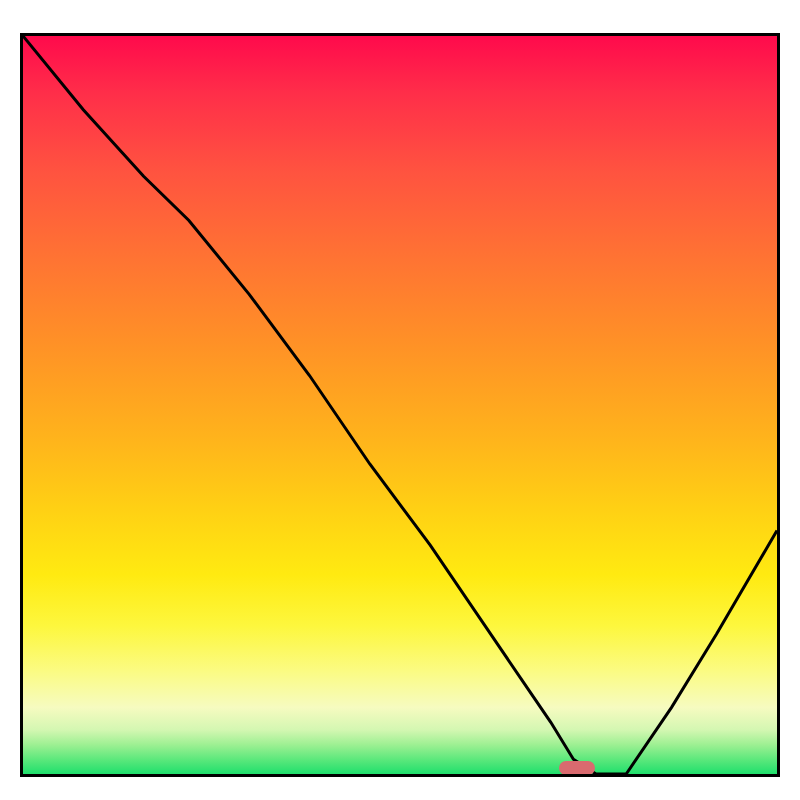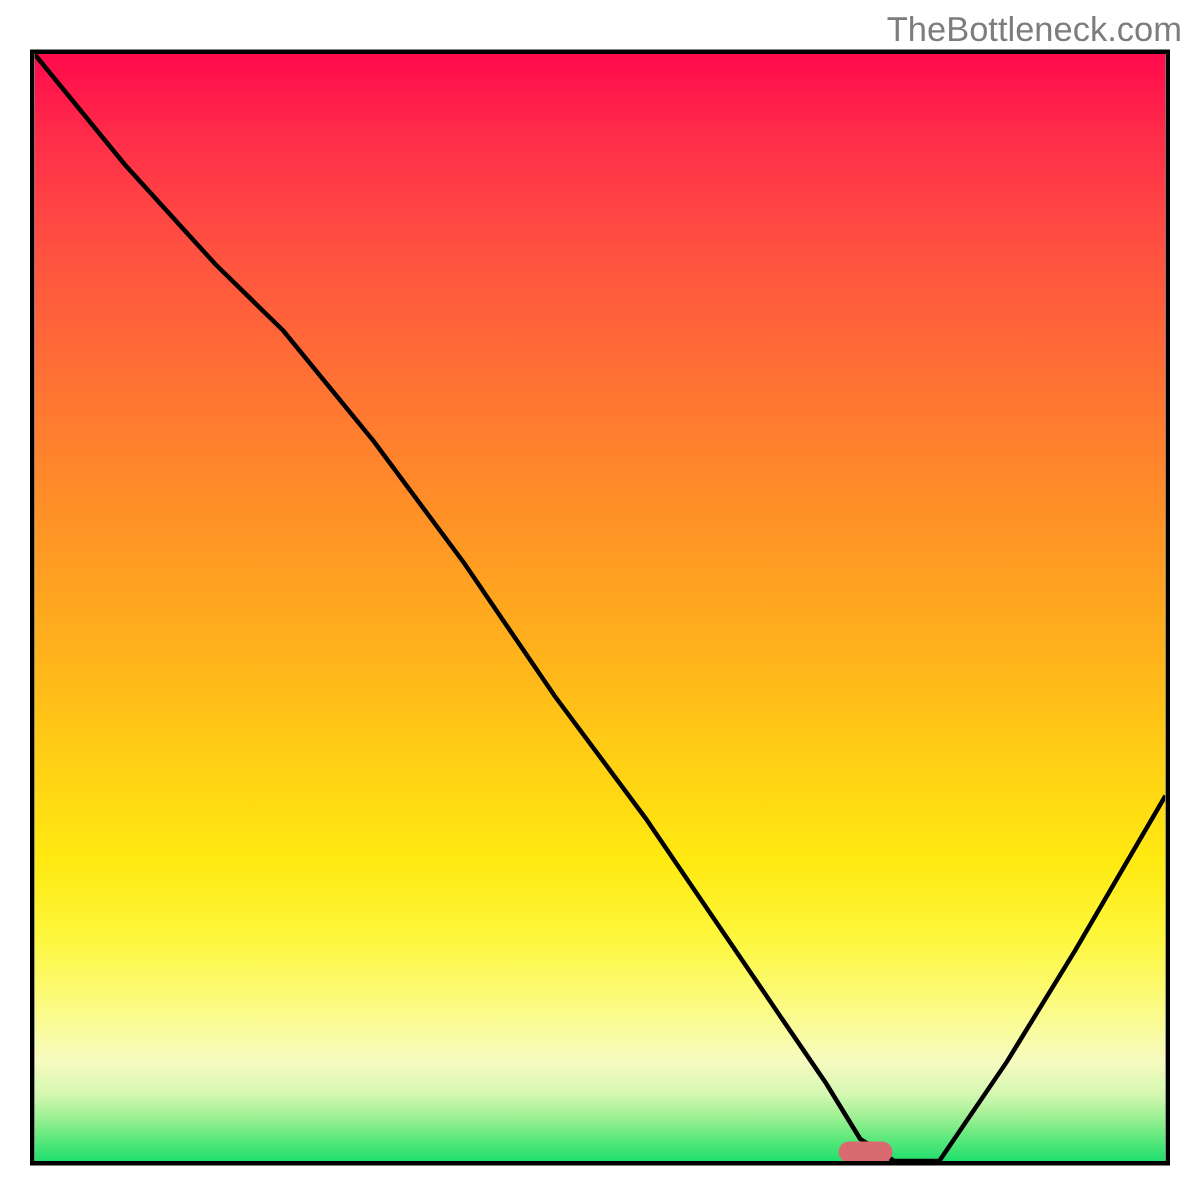--- a/index.html
+++ b/index.html
@@ -69,21 +69,20 @@
     height: 14px;
     border-radius: 7px;
     background: #d96a6f;
     transform: translate(-50%, -50%);
   }
 </style>
 </head>
 <body>
 
 <div class="wrap">
-  <div class="watermark">TheBottleneck.com</div>
 
   <div class="plot">
     <div class="gradient"></div>
 
     <svg class="curve-svg" viewBox="0 0 754 738" preserveAspectRatio="none">
       <path id="curvePath" d="M0.0 0.0 L60.3 73.8 L120.6 140.2 L165.9 184.5 L226.2 258.3 L286.5 339.5 L346.8 428.0 L407.2 509.2 L452.4 575.6 L497.6 642.1 L527.8 686.3 L550.4 723.2 L573.0 738.0 L603.2 738.0 L648.4 671.6 L693.7 597.8 L754.0 494.5" fill="none" stroke="#000000" stroke-width="3"></path>
     </svg>
 
     <div id="marker" class="marker" style="left: 73.5%; top: 99.2%; background: rgb(217, 106, 111);"></div>
   </div>

